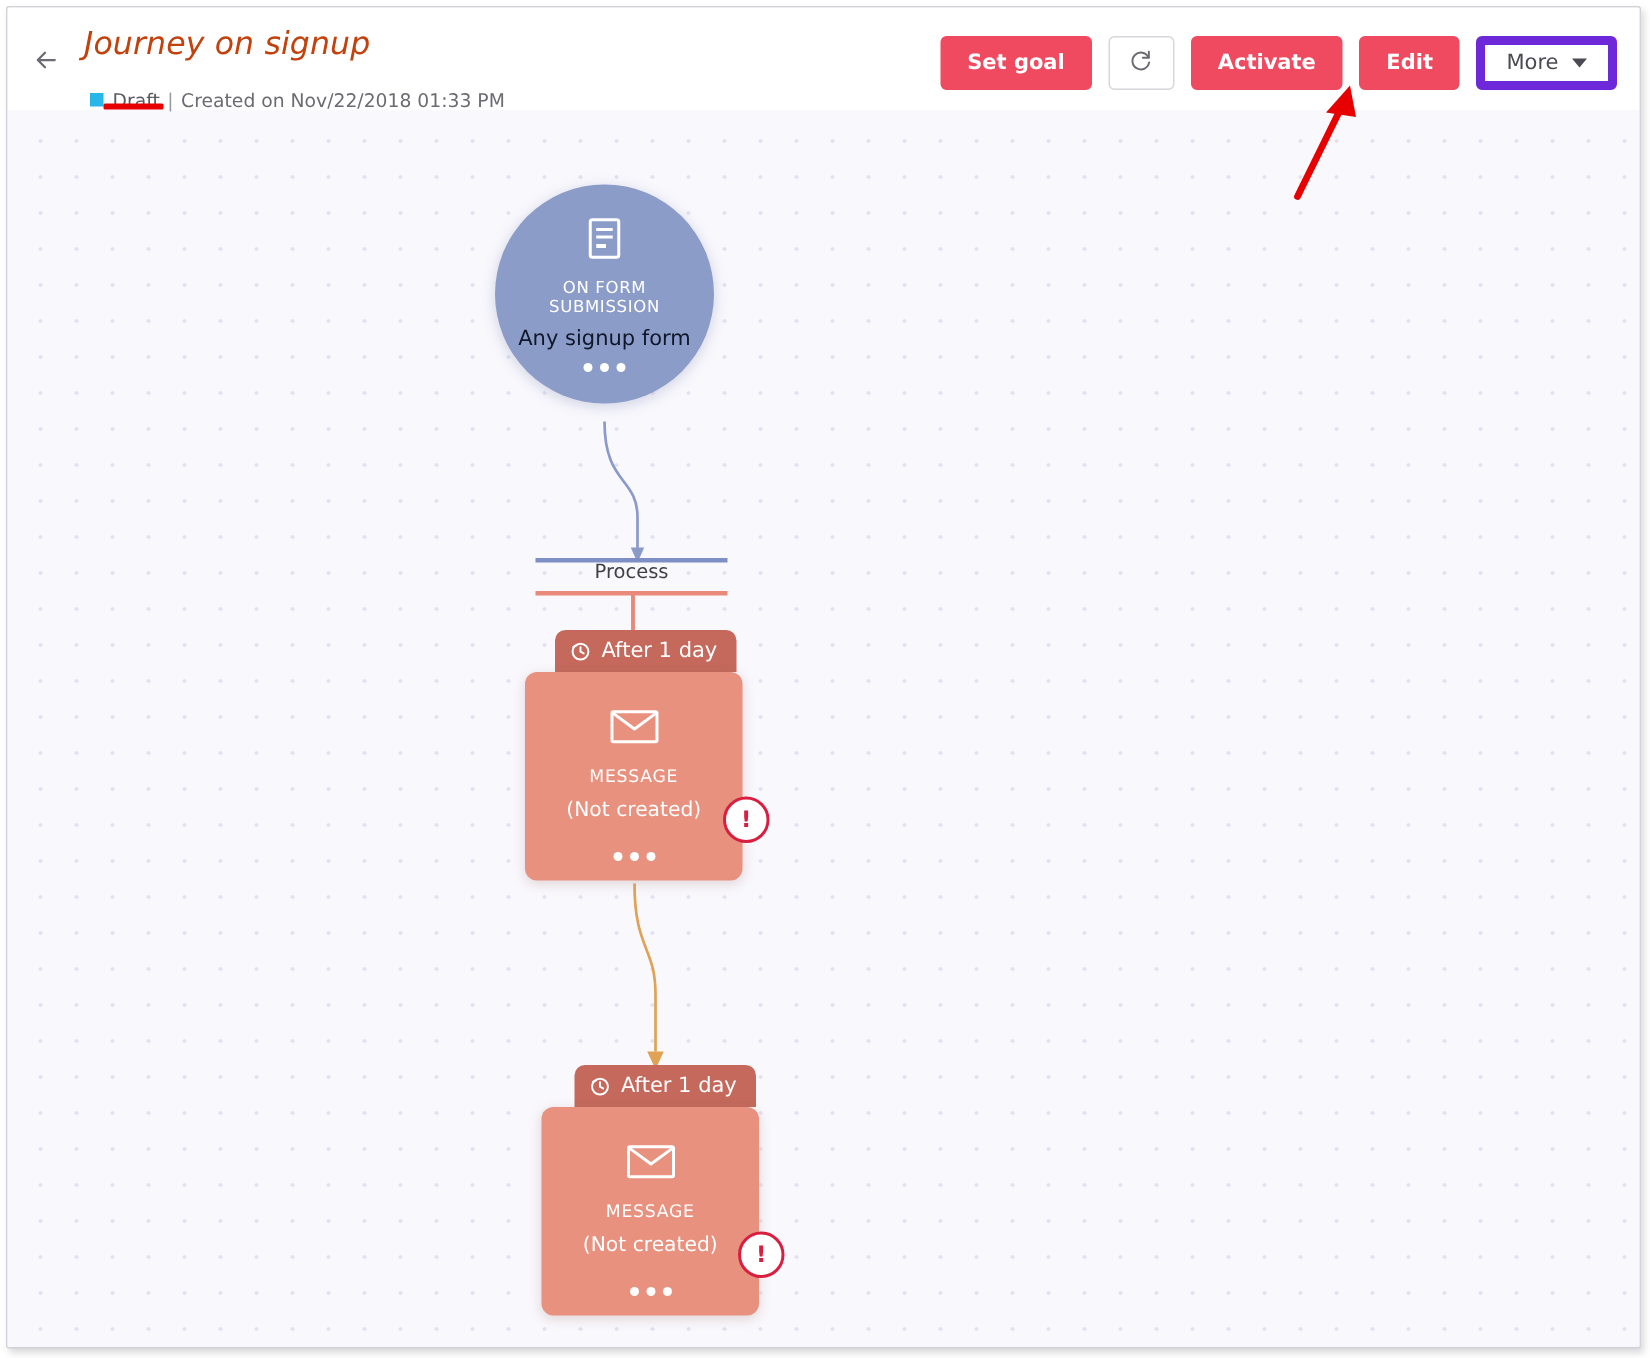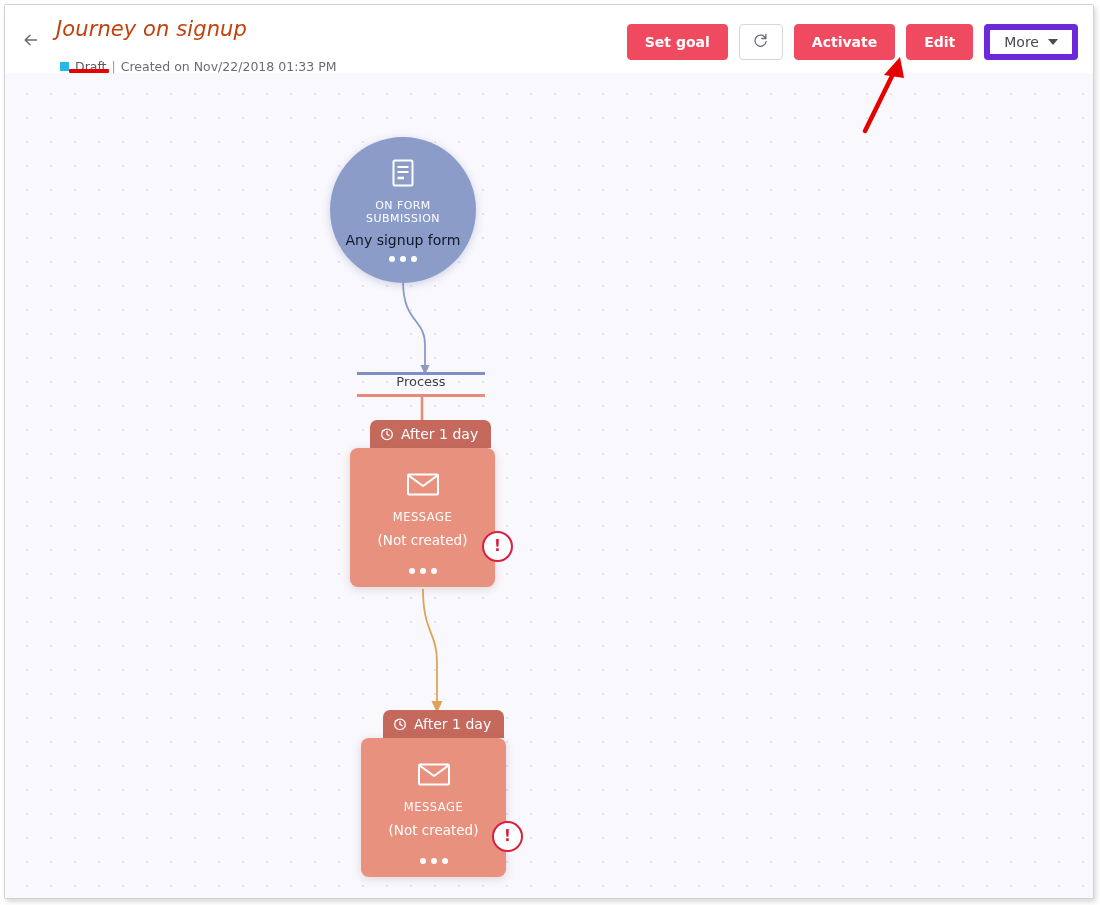--- a/index.html
+++ b/index.html
@@ -160,21 +160,21 @@
     position: absolute;
     left: 0; top: 0;
     width: 1088px;
     height: 825px;
   }
 
   
   .node-circle {
     position: absolute;
     left: 325px;
-    top: 64px;
+    top: 50px;
     width: 146px;
     height: 146px;
     border-radius: 50%;
     background: #8c9cc8;
     box-shadow: 0 2px 9px rgba(110,120,170,0.30);
     display: flex;
     flex-direction: column;
     align-items: center;
     justify-content: center;
     cursor: pointer;

